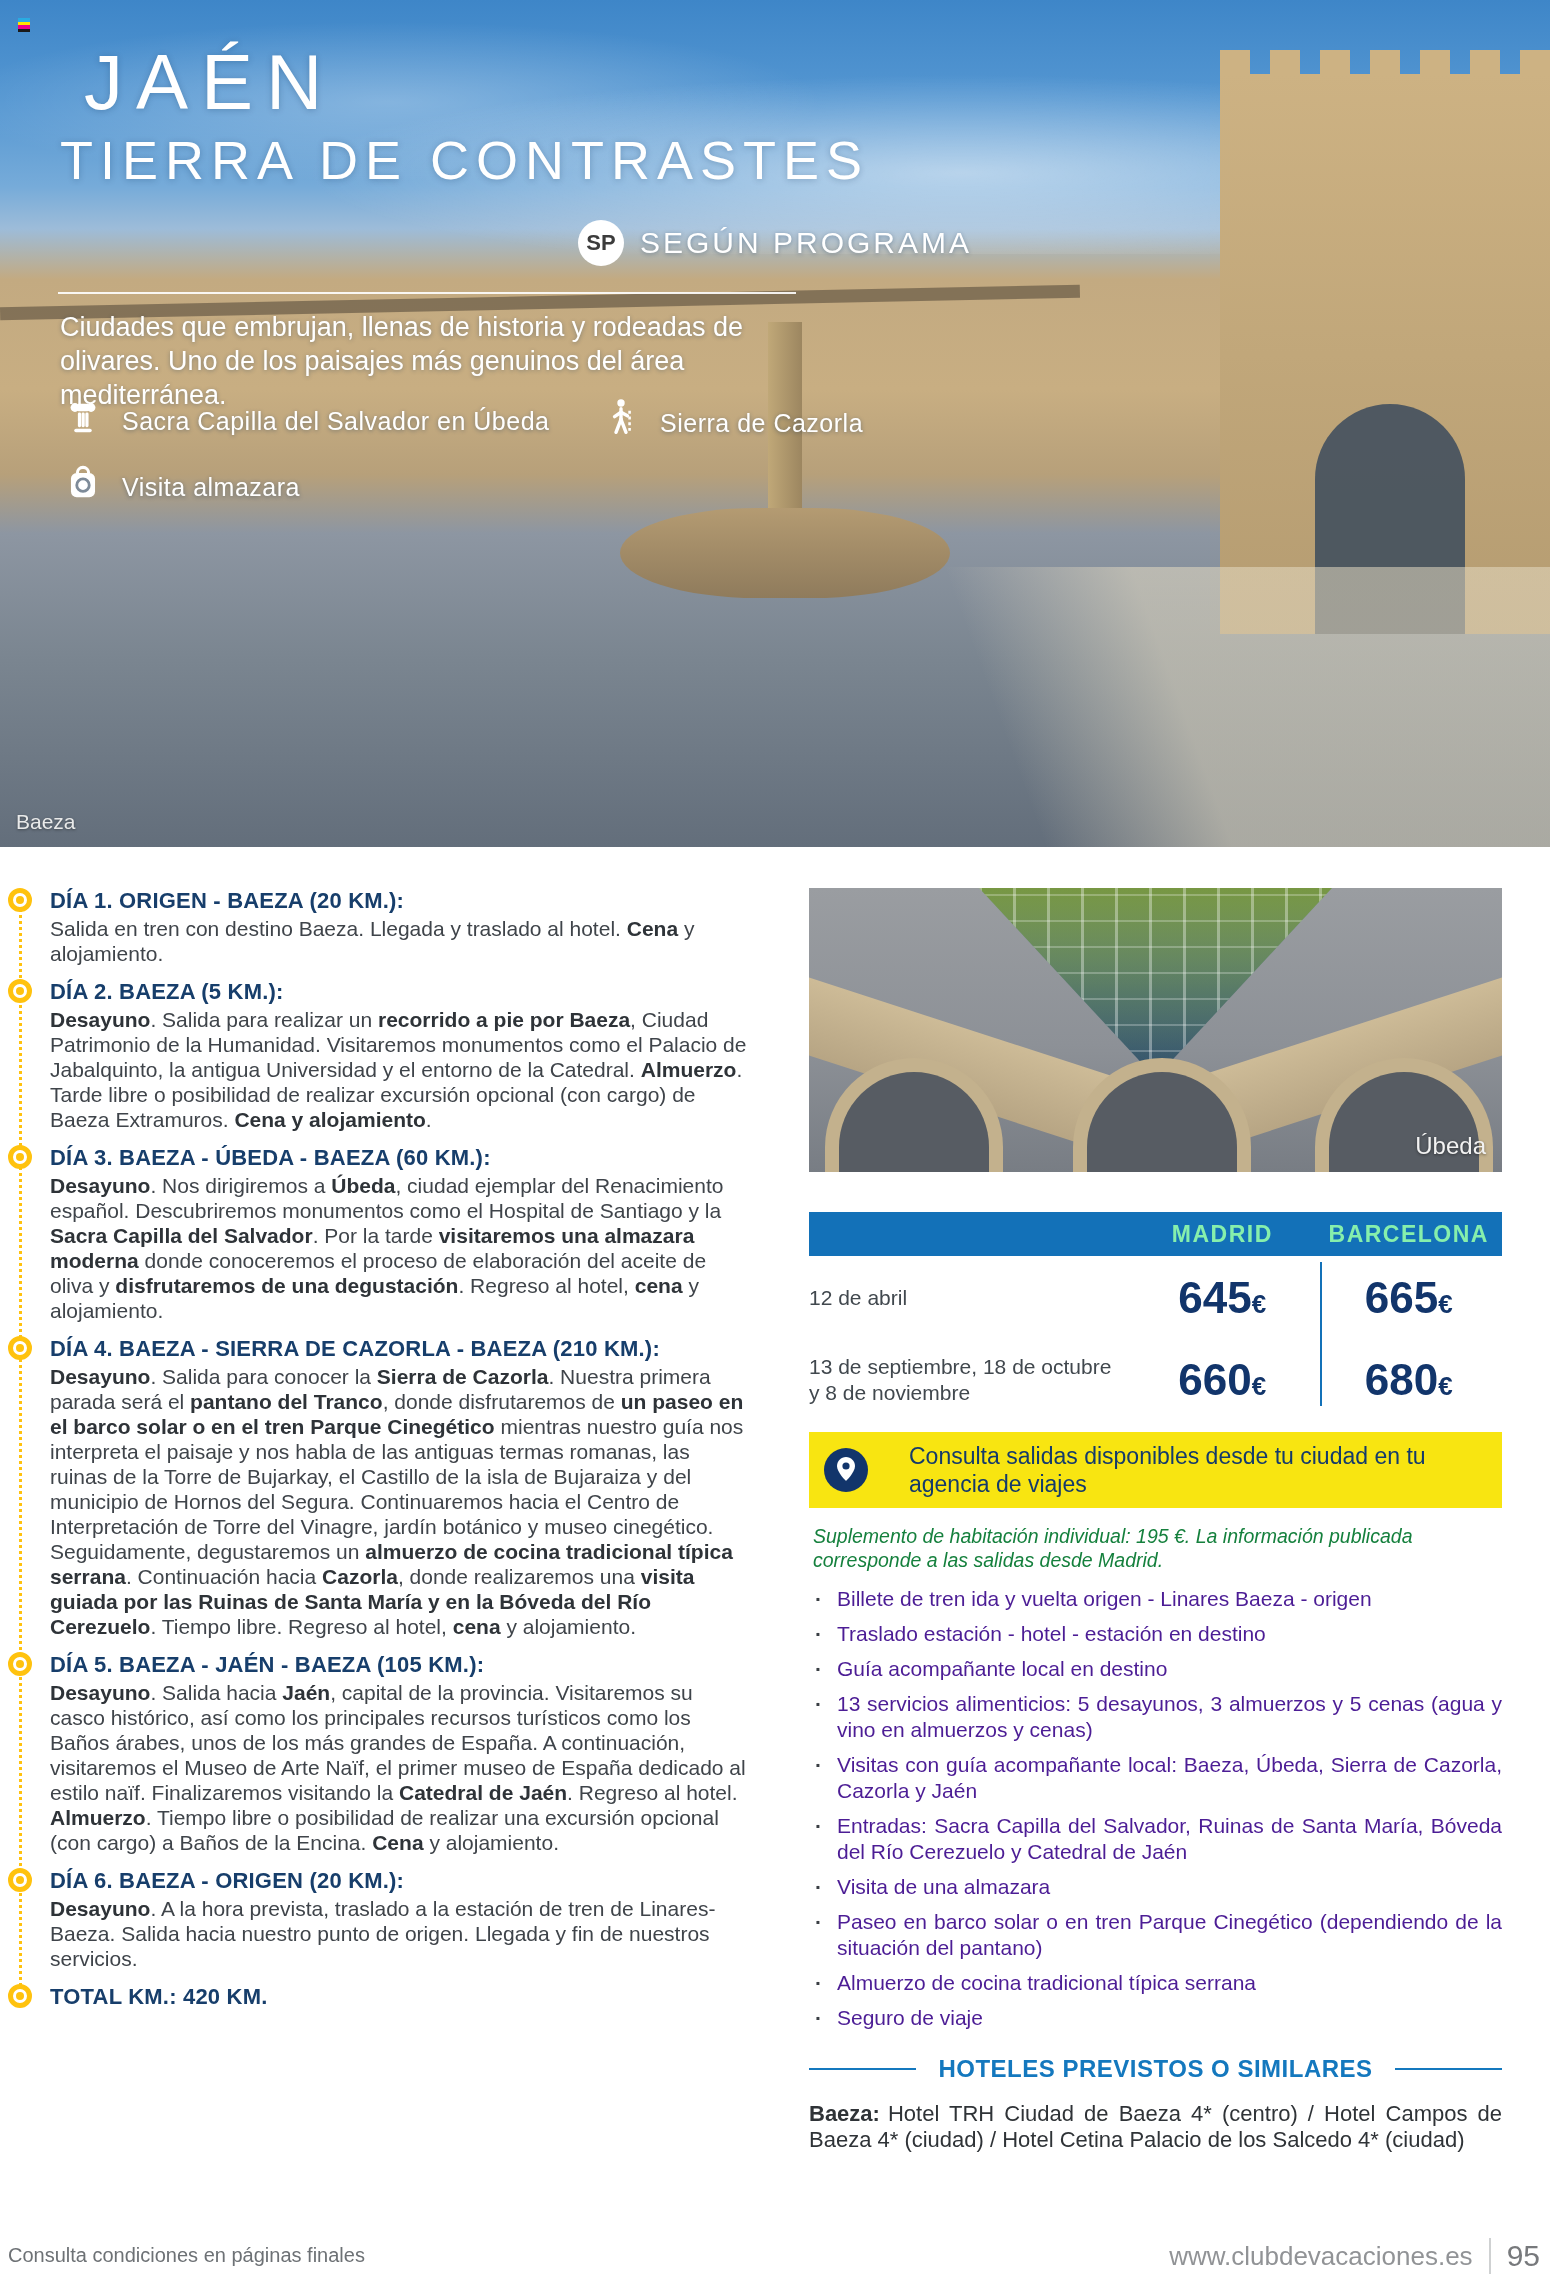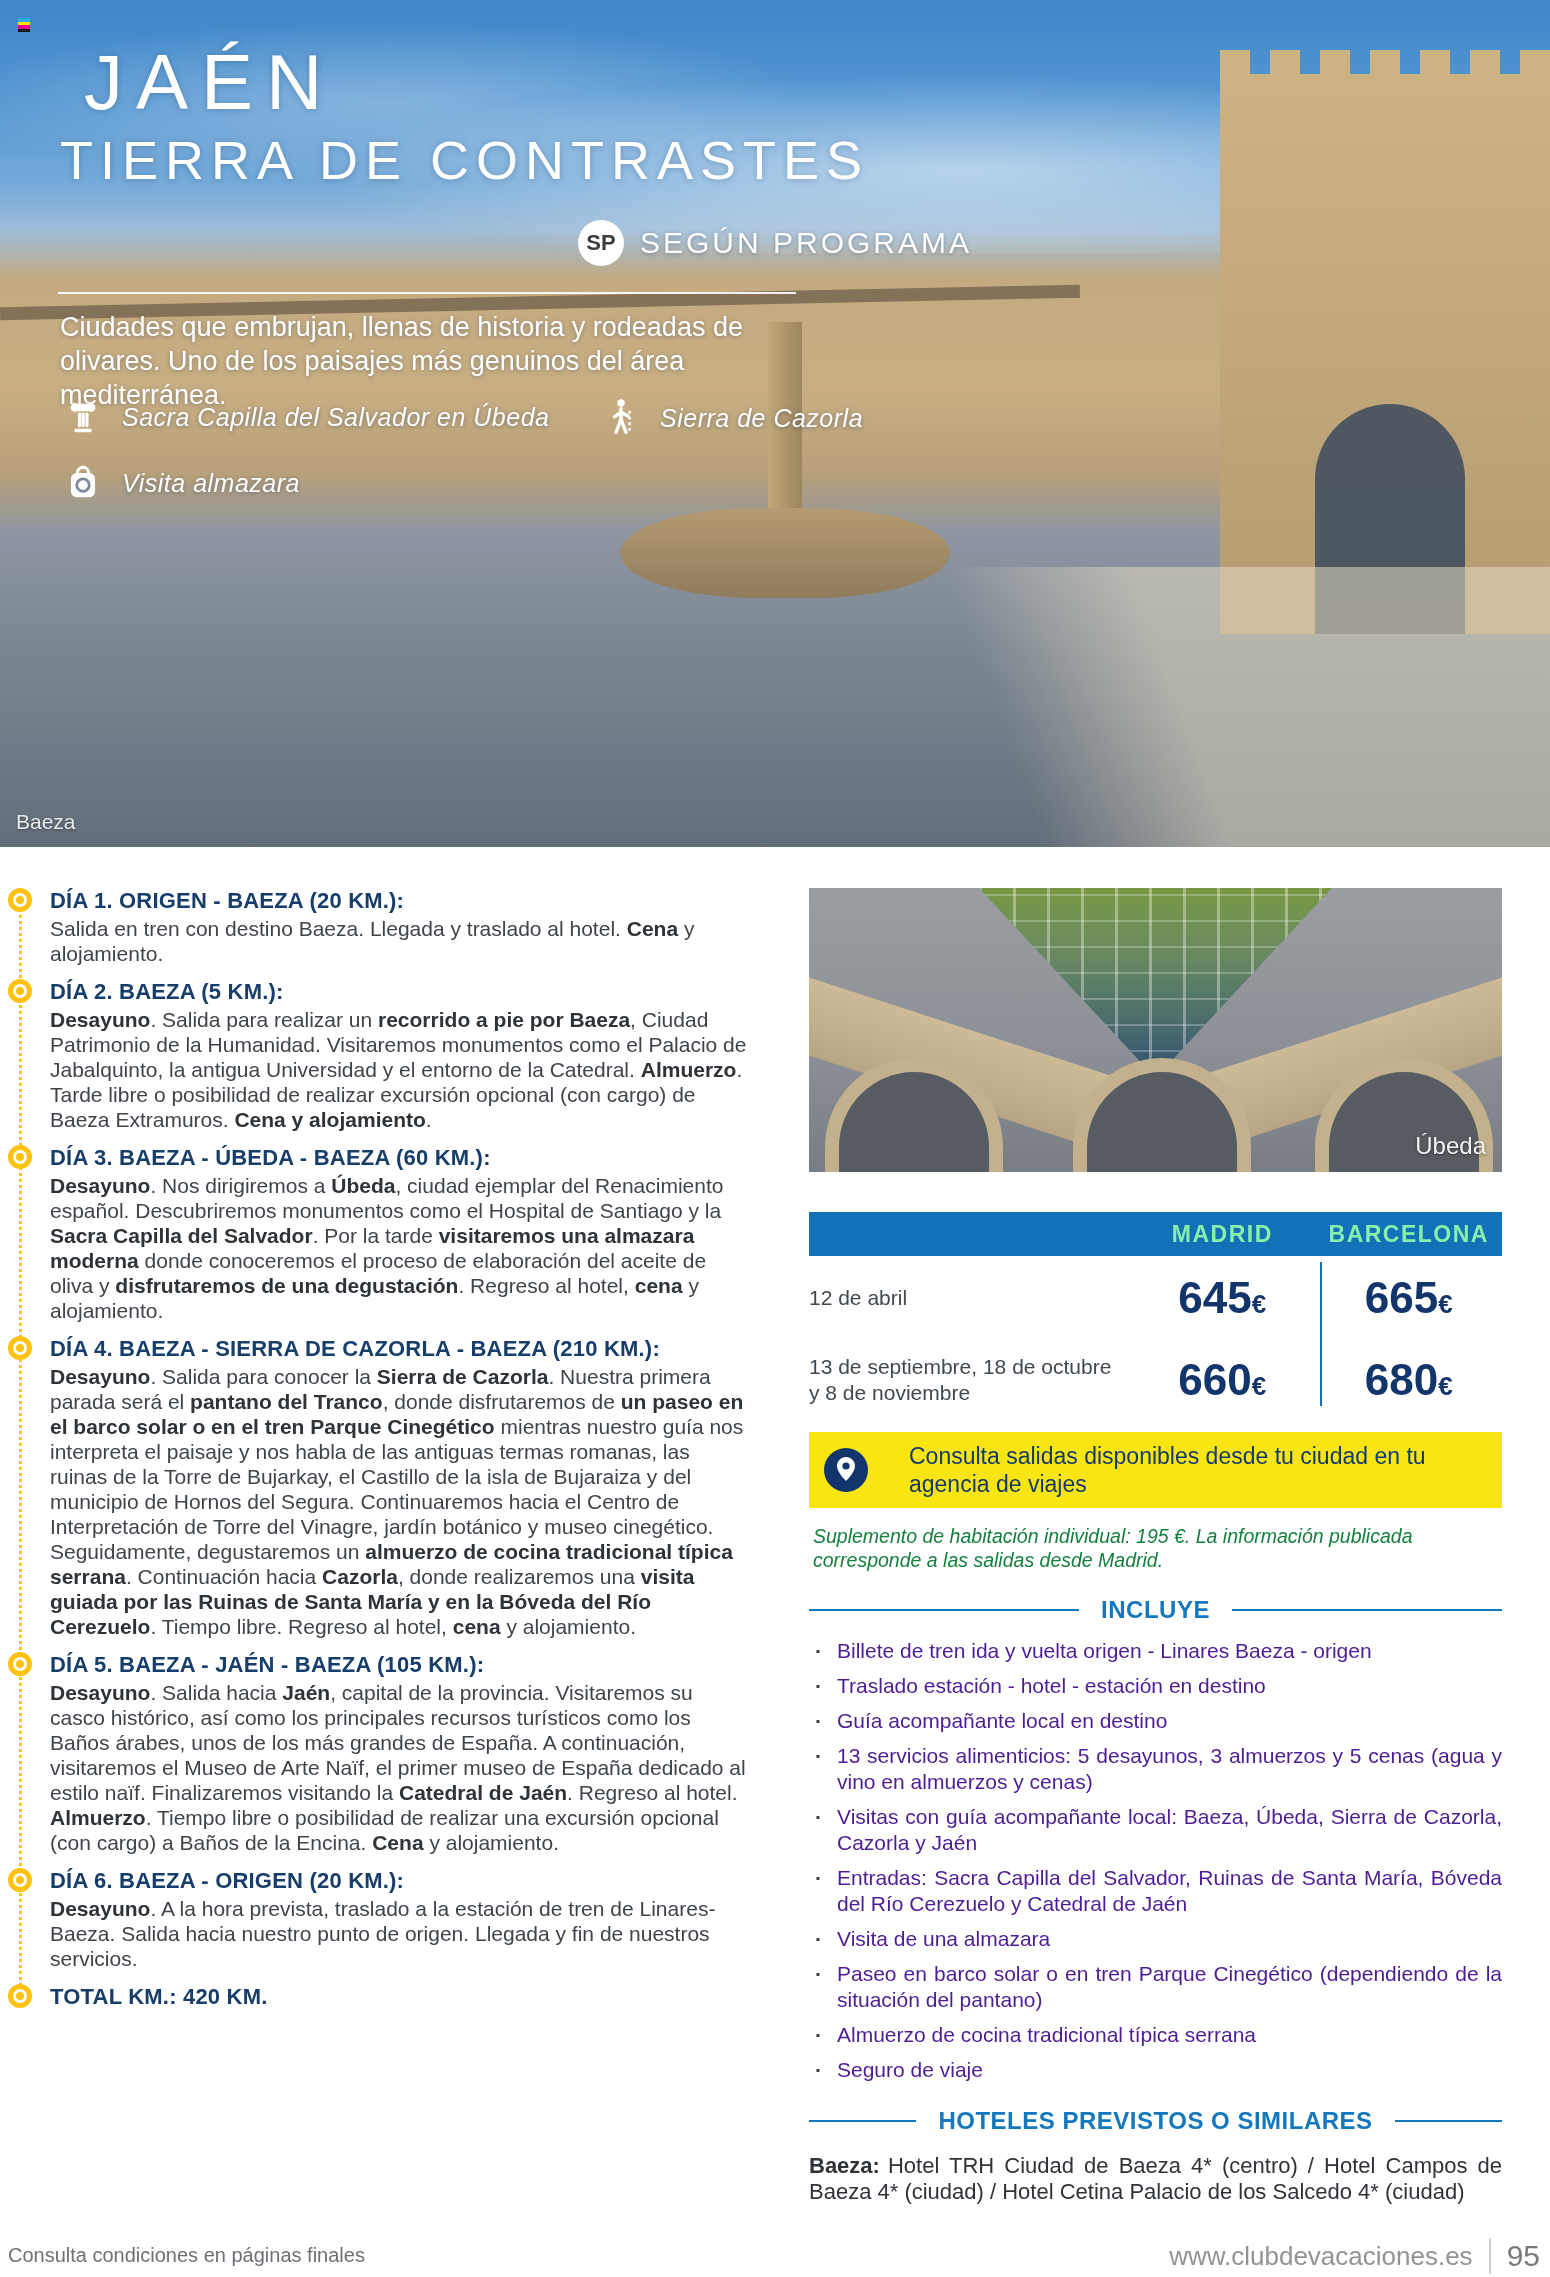--- a/index.html
+++ b/index.html
@@ -38,21 +38,21 @@
   .hero-info .chip{width:46px;height:46px;border-radius:50%;background:#fff;display:flex;align-items:center;justify-content:center;margin-right:16px;flex:0 0 auto;}
   .hero-info .lbl{font-size:30px;letter-spacing:3px;font-weight:300;text-shadow:0 1px 4px rgba(0,40,80,.35);}
   #info-duration{left:62px;}
   #info-program{left:578px;}
   .sp-text{font-size:22px;font-weight:bold;color:#3c3c3c;letter-spacing:0;}
 
   .hero-rule{position:absolute;left:58px;top:292px;width:738px;height:2px;background:rgba(255,255,255,.9);}
   .hero-desc{position:absolute;left:60px;top:310px;width:716px;margin:0;color:#fff;font-size:27px;line-height:34px;
     font-weight:400;text-shadow:0 1px 4px rgba(0,40,80,.35);}
 
-  .feature{position:absolute;display:flex;align-items:center;color:#fff;font-style:italic;}
+  .feature{position:absolute;display:flex;align-items:flex-end;color:#fff;}
   .feature .f-icon{width:42px;display:flex;justify-content:center;margin-right:18px;flex:0 0 auto;}
   .feature .f-lbl{font-size:25px;font-weight:500;letter-spacing:.5px;text-shadow:0 1px 4px rgba(0,40,80,.4);}
   #feature-0{left:62px;top:398px;}
   #feature-1{left:600px;top:398px;}
   #feature-2{left:62px;top:464px;}
 
   .hero-caption{position:absolute;left:16px;top:810px;color:#e9eaea;font-size:21px;text-shadow:0 1px 3px rgba(0,0,0,.4);}
 
   
   .left-col{position:absolute;left:0;top:888px;width:792px;}
@@ -282,23 +282,20 @@
           <circle cx="23" cy="23" r="22" fill="#12356b"></circle>
           <path d="M23 10c-5 0-9 4-9 9 0 6.5 9 15 9 15s9-8.5 9-15c0-5-4-9-9-9z" fill="#fff"></path>
           <circle cx="23" cy="19" r="3.6" fill="#12356b"></circle>
           </svg>
       </span>
       <span class="n-text">Consulta salidas disponibles desde tu ciudad en tu agencia de viajes</span>
     </div>
 
     <p class="supplement">Suplemento de habitación individual: 195 €. La información publicada corresponde a las salidas desde Madrid.</p>
 
-    <div class="sec-heading">
-      <span>INCLUYE</span>
-    </div>
     <ul class="includes">
         <li>Billete de tren ida y vuelta origen - Linares Baeza - origen</li>
         <li>Traslado estación - hotel - estación en destino</li>
         <li>Guía acompañante local en destino</li>
         <li>13 servicios alimenticios: 5 desayunos, 3 almuerzos y 5 cenas (agua y vino en almuerzos y cenas)</li>
         <li>Visitas con guía acompañante local: Baeza, Úbeda, Sierra de Cazorla, Cazorla y Jaén</li>
         <li>Entradas: Sacra Capilla del Salvador, Ruinas de Santa María, Bóveda del Río Cerezuelo y Catedral de Jaén</li>
         <li>Visita de una almazara</li>
         <li>Paseo en barco solar o en tren Parque Cinegético (dependiendo de la situación del pantano)</li>
         <li>Almuerzo de cocina tradicional típica serrana</li>

